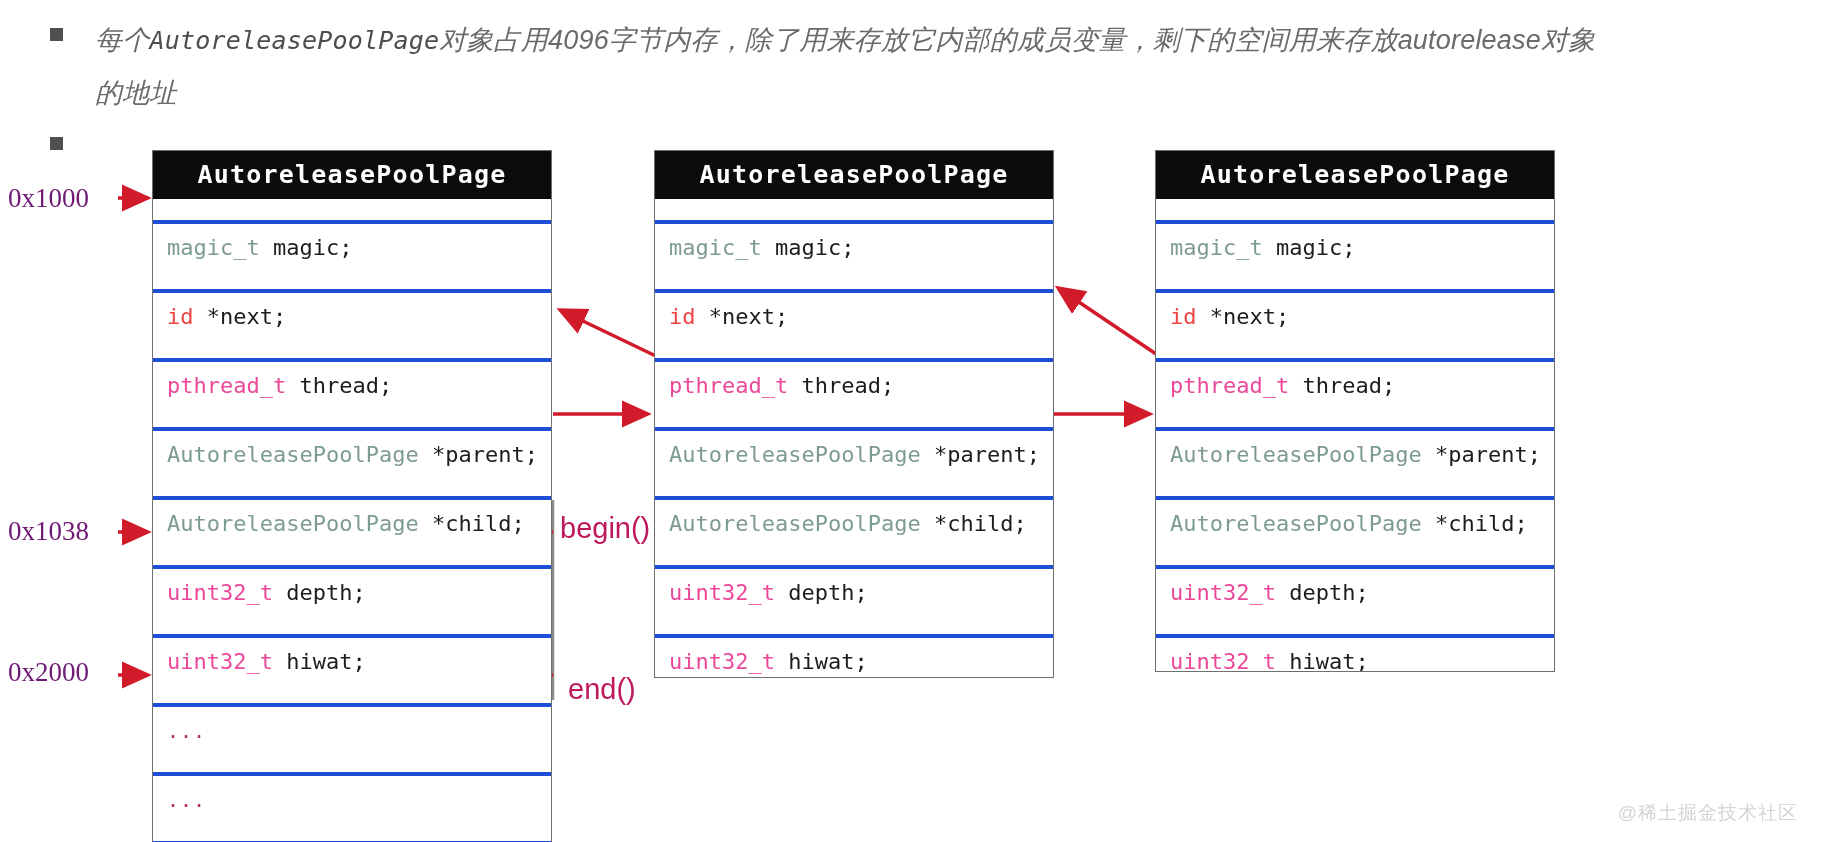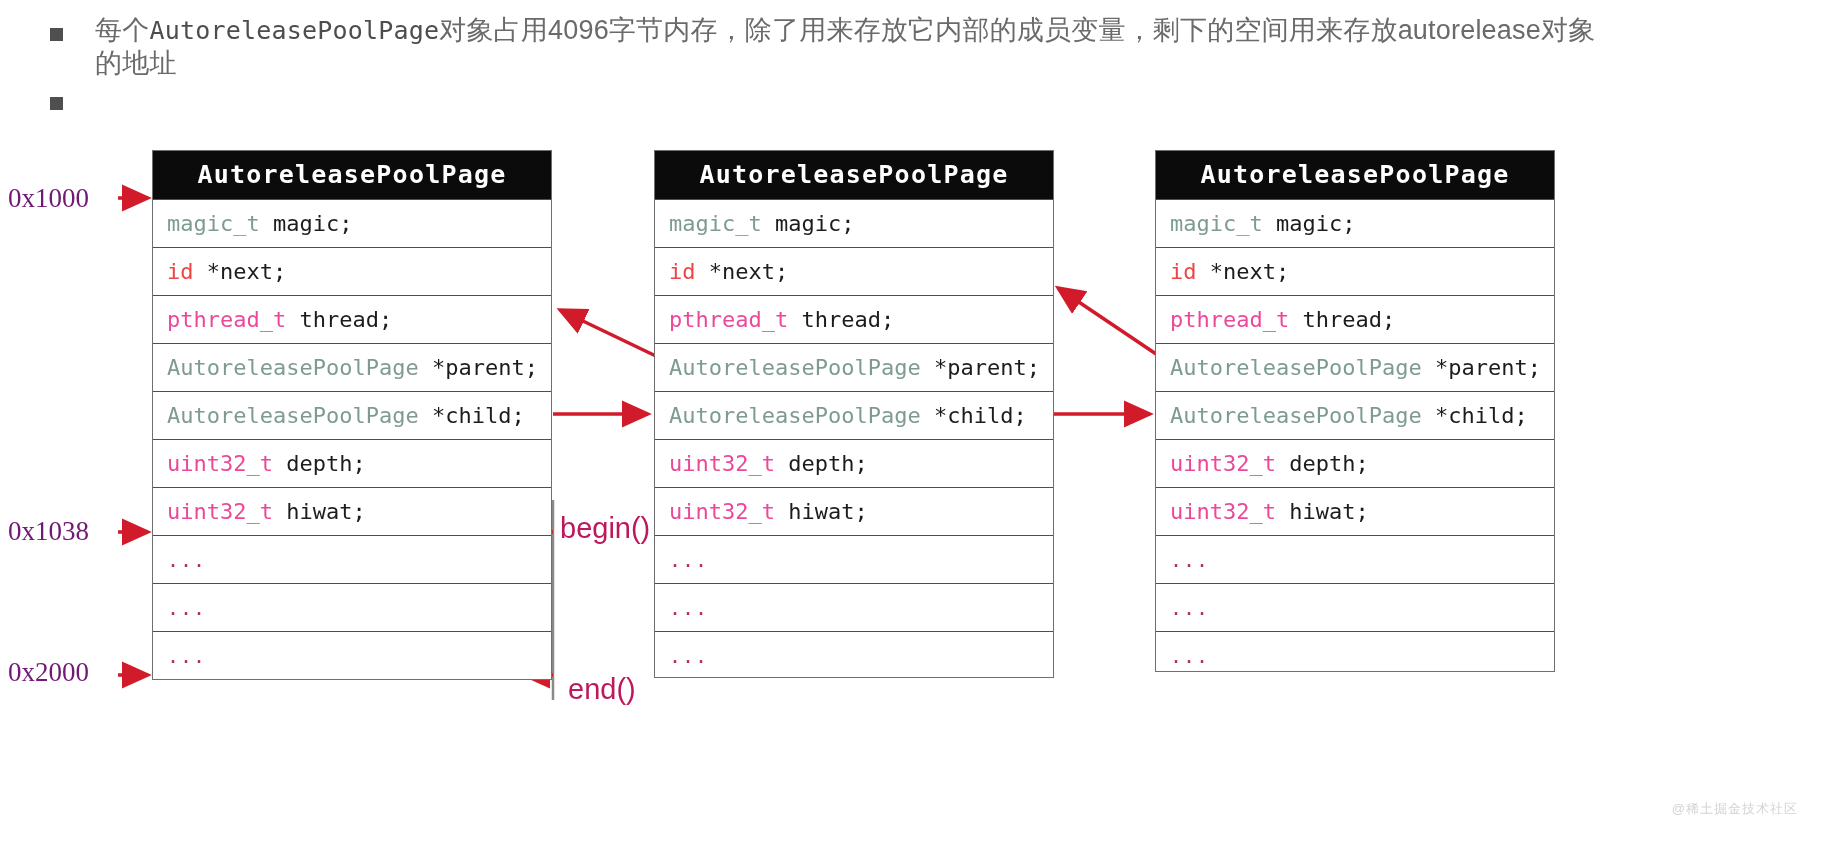--- a/index.html
+++ b/index.html
@@ -28,24 +28,25 @@
   }
   .bullet-marker {
     width: 13px; height: 13px;
     background: #4f4f4f;
     flex: 0 0 auto;
     margin-top: 14px;
     margin-right: 32px;
   }
   .bullet-text {
     font-size: 27px;
-    line-height: 32px;
+    line-height: 52px;
     color: #6a6a6a;
     letter-spacing: 0.2px;
     max-width: 1520px;
+    font-style: italic;
   }
   .bullet-text .mono {
     font-family: "DejaVu Sans Mono", "Liberation Mono", monospace;
     font-size: 25px;
     color: #4d4d4d;
   }
 
   
   #diagram {
     position: absolute;
@@ -70,27 +71,28 @@
     font-size: 25px;
     font-weight: bold;
     letter-spacing: 1.2px;
     height: 48px;
     line-height: 48px;
     overflow: hidden;
   }
   .pt-row {
     height: 48px;
     line-height: 48px;
-    border-top: 1px solid #1d4ed8;
+    border-top: 4px solid #1d4ed8;
     padding-left: 14px;
     font-family: "DejaVu Sans Mono", "Liberation Mono", monospace;
     font-size: 22px;
     white-space: nowrap;
     overflow: hidden;
     color: #1c1c1c;
+    margin-top: 21px;
   }
   .ty-teal   { color: #7d9b92; }
   .ty-pink   { color: #ef4444; }
   .ty-purple { color: #ec4899; }
   .dots {
     color: #b03050;
     font-size: 20px;
     letter-spacing: 1px;
   }
 
@@ -107,22 +109,22 @@
   .fn-label {
     position: absolute;
     font-size: 29px;
     color: #be185d;
     white-space: nowrap;
   }
 
   
   #watermark {
     position: absolute;
-    right: 24px; bottom: 24px;
-    font-size: 13px;
+    right: 24px; bottom: 16px;
+    font-size: 19px;
     color: #d4d4d4;
     letter-spacing: 1px;
     white-space: nowrap;
   }
 
   
   #arrows {
     position: absolute;
     left: 0; top: 0;
     width: 1822px; height: 842px;

